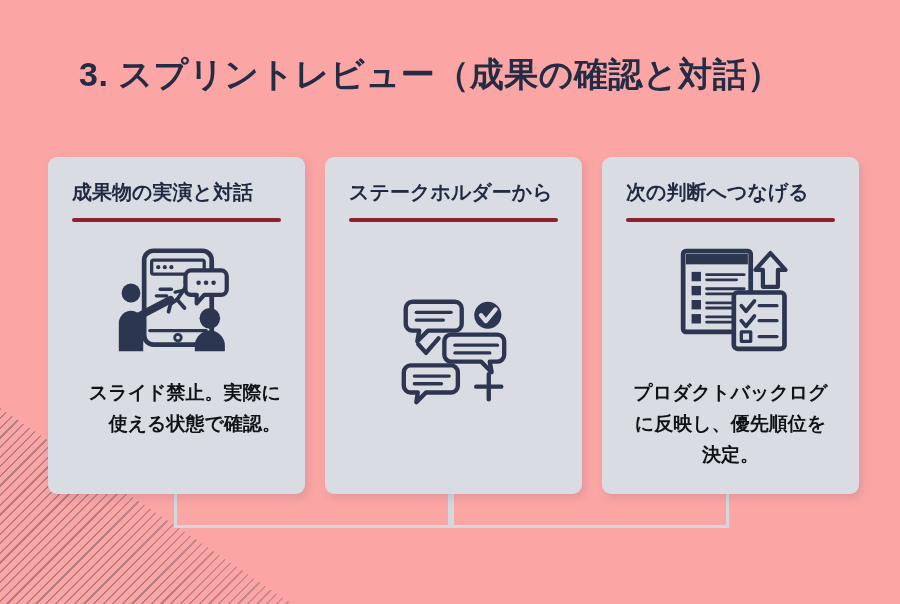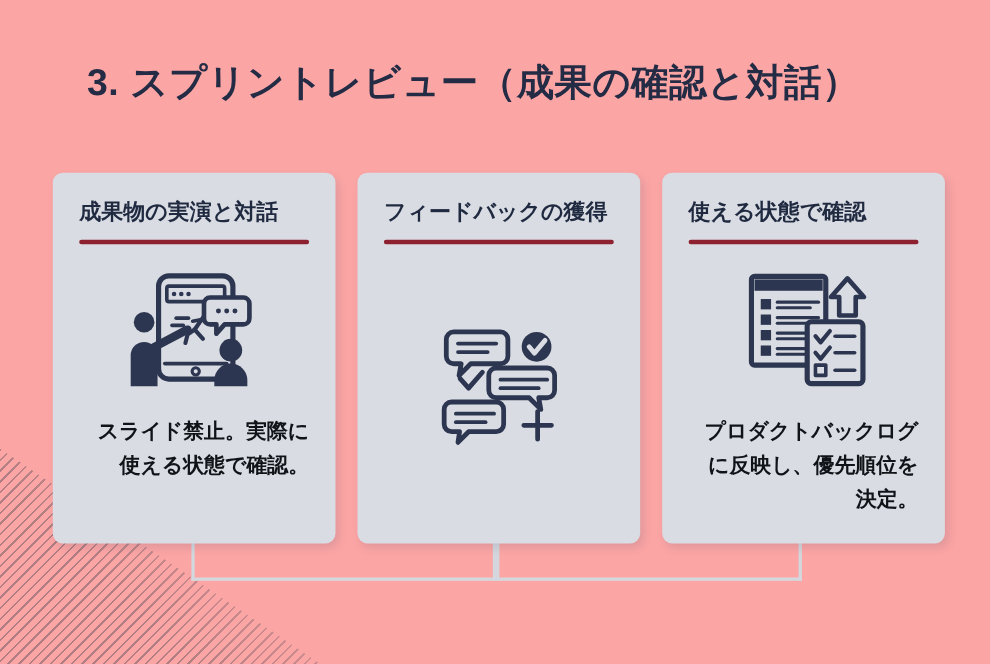--- a/index.html
+++ b/index.html
@@ -28,21 +28,21 @@
     height:4px; background:#8e2130; margin-top:12px; border-radius:2px;
   }
   .icon-wrap{
     flex:1; display:flex; align-items:center; justify-content:center;
   }
   .icon-wrap svg{ display:block; }
   .card-body{
     margin:0; height:100px; font-size:19px; font-weight:bold; color:#101318;
     line-height:1.62; text-align:right; white-space:pre-line;
   }
-  .card-3 .card-body{ text-align:right; }
+  .card-3 .card-body{ text-align:center; }
   .connector{
     position:absolute; top:492px; height:36px; box-sizing:border-box;
     border:3px solid #d3d7de; border-top:none; z-index:1;
   }
   .connector-left{ left:174px; width:277px; }
   .connector-right{ left:451px; width:278px; }
   .stripes{
     position:absolute; left:0; top:408px; width:292px; height:196px; z-index:0;
     background:repeating-linear-gradient(135deg,
       rgba(148,110,117,0.72) 0px, rgba(148,110,117,0.72) 1.6px,
@@ -91,21 +91,21 @@
           <circle class="fillnavy" cx="16" cy="50" r="10"></circle>
           <path class="fillnavy" d="M3 112 V82 a13 13 0 0 1 26 0 v30 z"></path>
           <line x1="22" y1="76" x2="58" y2="57" stroke="#2d3650" stroke-width="8" stroke-linecap="round"></line>
         </svg>
       </div>
       <p class="card-body">スライド禁止。実際に
 使える状態で確認。</p>
     </section>
 
     <section class="card card-2">
-      <h2 class="card-title">フィードバックの獲得</h2>
+      <h2 class="card-title">ステークホルダーから</h2>
       <div class="red-divider"></div>
       <div class="icon-wrap">
         <svg width="126" height="112" viewBox="0 0 130 116">
           <path class="stroke" stroke-width="4.5" d="M22 8 h44 a7 7 0 0 1 7 7 v16 a7 7 0 0 1 -7 7 H38 l-11 11 l2 -11 h-7 a7 7 0 0 1 -7 -7 V15 a7 7 0 0 1 7 -7 z"></path>
           <line class="stroke" x1="26" y1="19" x2="62" y2="19" stroke-width="3.5"></line>
           <line class="stroke" x1="26" y1="27" x2="54" y2="27" stroke-width="3.5"></line>
           <circle class="fillnavy" cx="100" cy="22" r="14"></circle>
           <path d="M93 22 l5 6 l10 -12" stroke="#d9dce2" stroke-width="4.5" fill="none" stroke-linecap="round" stroke-linejoin="round"></path>
           <path class="stroke" d="M28 52 l8 9 l13 -15" stroke-width="4.5"></path>
           <path class="stroke" stroke-width="4.5" d="M62 42 h48 a7 7 0 0 1 7 7 v14 a7 7 0 0 1 -7 7 h-8 l2 11 l-11 -11 H62 a7 7 0 0 1 -7 -7 V49 a7 7 0 0 1 7 -7 z"></path>
@@ -113,21 +113,21 @@
           <line class="stroke" x1="66" y1="61" x2="102" y2="61" stroke-width="3.5"></line>
           <path class="stroke" stroke-width="4.5" d="M20 74 h42 a7 7 0 0 1 7 7 v14 a7 7 0 0 1 -7 7 H36 l-10 10 l1.5 -10 H20 a7 7 0 0 1 -7 -7 V81 a7 7 0 0 1 7 -7 z"></path>
           <line class="stroke" x1="24" y1="85" x2="60" y2="85" stroke-width="3.5"></line>
           <line class="stroke" x1="24" y1="93" x2="52" y2="93" stroke-width="3.5"></line>
           <path class="stroke" d="M88 96 h26 M101 83 v26" stroke-width="4.5"></path>
         </svg>
       </div>
     </section>
 
     <section class="card card-3">
-      <h2 class="card-title">使える状態で確認</h2>
+      <h2 class="card-title">次の判断へつなげる</h2>
       <div class="red-divider"></div>
       <div class="icon-wrap">
         <svg width="122" height="110" viewBox="0 0 130 116">
           <path class="stroke" d="M107 8 l16 18 h-8 v18 h-16 V26 h-8 z" stroke-width="4.5"></path>
           <rect class="stroke" x="14" y="6" width="72" height="86" rx="3" stroke-width="5"></rect>
           <rect class="fillnavy" x="17" y="9" width="66" height="11"></rect>
           <rect class="fillnavy" x="23" y="28" width="10" height="10"></rect>
           <line class="stroke" x1="39" y1="31" x2="79" y2="31" stroke-width="3"></line>
           <line class="stroke" x1="39" y1="36.5" x2="71" y2="36.5" stroke-width="3"></line>
           <rect class="fillnavy" x="23" y="43" width="10" height="10"></rect>

